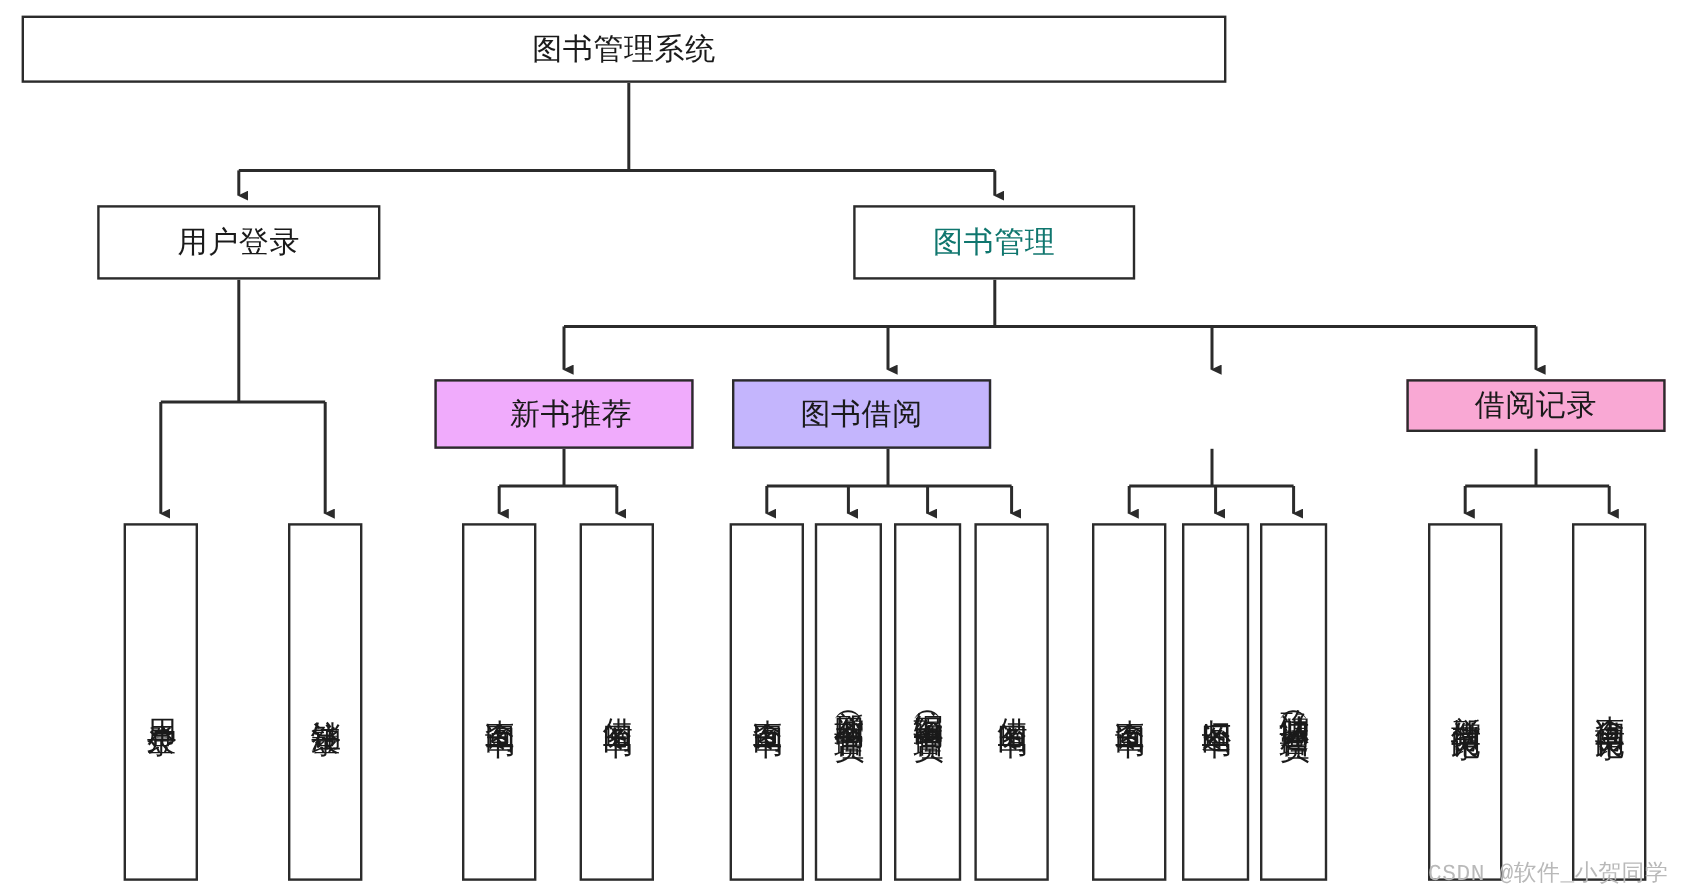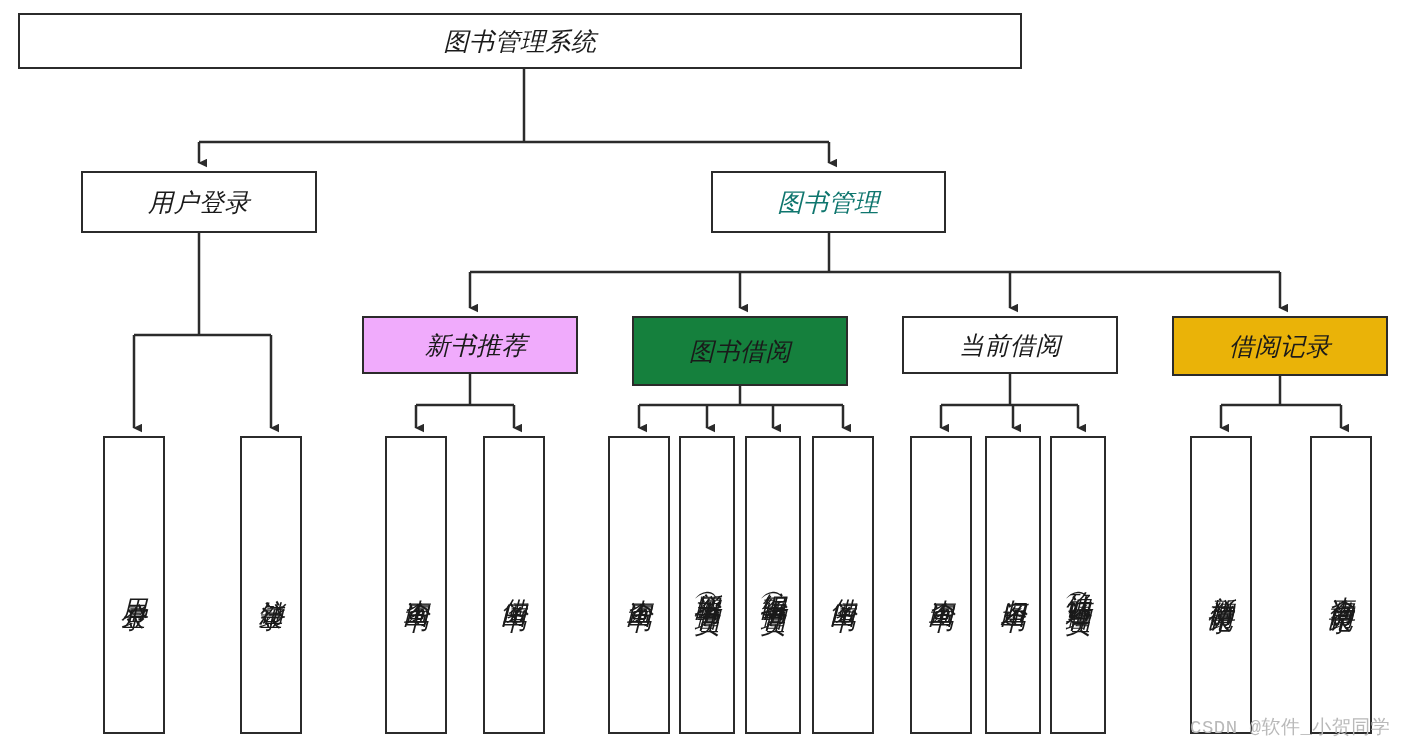--- a/index.html
+++ b/index.html
@@ -34,21 +34,20 @@
     display: flex;
     align-items: center;
     justify-content: center;
     color: #1a1a1a;
   }
   .node .label {
     font-size: 25px;
     line-height: 1.15;
     letter-spacing: 0.5px;
     white-space: nowrap;
-    font-style: italic;
   }
   .node.vertical {
     align-items: center;
     justify-content: center;
   }
   .node.vertical .label {
     writing-mode: vertical-rl;
     text-orientation: upright;
     font-size: 25px;
     line-height: 1.22;
@@ -128,27 +127,24 @@
   <div class="node" style="left: 81px; top: 171px; width: 236px; height: 62px; border-color: rgb(43, 43, 43); background: rgb(255, 255, 255); color: rgb(26, 26, 26);">
     <span class="label">用户登录</span>
   </div>
   <div class="node" style="left: 711px; top: 171px; width: 235px; height: 62px; border-color: rgb(43, 43, 43); background: rgb(255, 255, 255); color: #0f766e;">
     <span class="label">图书管理</span>
   </div>
 
   <div class="node" style="left: 362px; top: 316px; width: 216px; height: 58px; border-color: rgb(43, 43, 43); background: #f0abfc; color: rgb(26, 26, 26); padding-left: 12px;">
     <span class="label">新书推荐</span>
   </div>
-  <div class="node" style="left: 632px; top: 316px; width: 216px; height: 70px; border-color: rgb(43, 43, 43); background: #15803d; color: rgb(26, 26, 26);">
+  <div class="node" style="left: 610px; top: 316px; width: 216px; height: 58px; border-color: rgb(43, 43, 43); background: #c4b5fd; color: rgb(26, 26, 26);">
     <span class="label">图书借阅</span>
   </div>
-  <div class="node" style="left: 902px; top: 316px; width: 216px; height: 58px; border-color: rgb(43, 43, 43); background: rgb(255, 255, 255); color: rgb(26, 26, 26);">
-    <span class="label">当前借阅</span>
-  </div>
-  <div class="node" style="left: 1172px; top: 316px; width: 216px; height: 60px; border-color: rgb(43, 43, 43); background: #eab308; color: rgb(26, 26, 26);">
+  <div class="node" style="left: 1172px; top: 316px; width: 216px; height: 44px; border-color: rgb(43, 43, 43); background: #f9a8d4; color: rgb(26, 26, 26);">
     <span class="label">借阅记录</span>
   </div>
 
   <div class="node vertical" style="left: 103px; top: 436px; width: 62px; height: 298px; border-color: rgb(43, 43, 43); background: rgb(255, 255, 255); color: rgb(26, 26, 26);">
     <span class="label">用户登录</span>
   </div>
   <div class="node vertical" style="left: 240px; top: 436px; width: 62px; height: 298px; border-color: rgb(43, 43, 43); background: rgb(255, 255, 255); color: rgb(26, 26, 26);">
     <span class="label">注销登录</span>
   </div>
   <div class="node vertical" style="left: 385px; top: 436px; width: 62px; height: 298px; border-color: rgb(43, 43, 43); background: rgb(255, 255, 255); color: rgb(26, 26, 26);">

